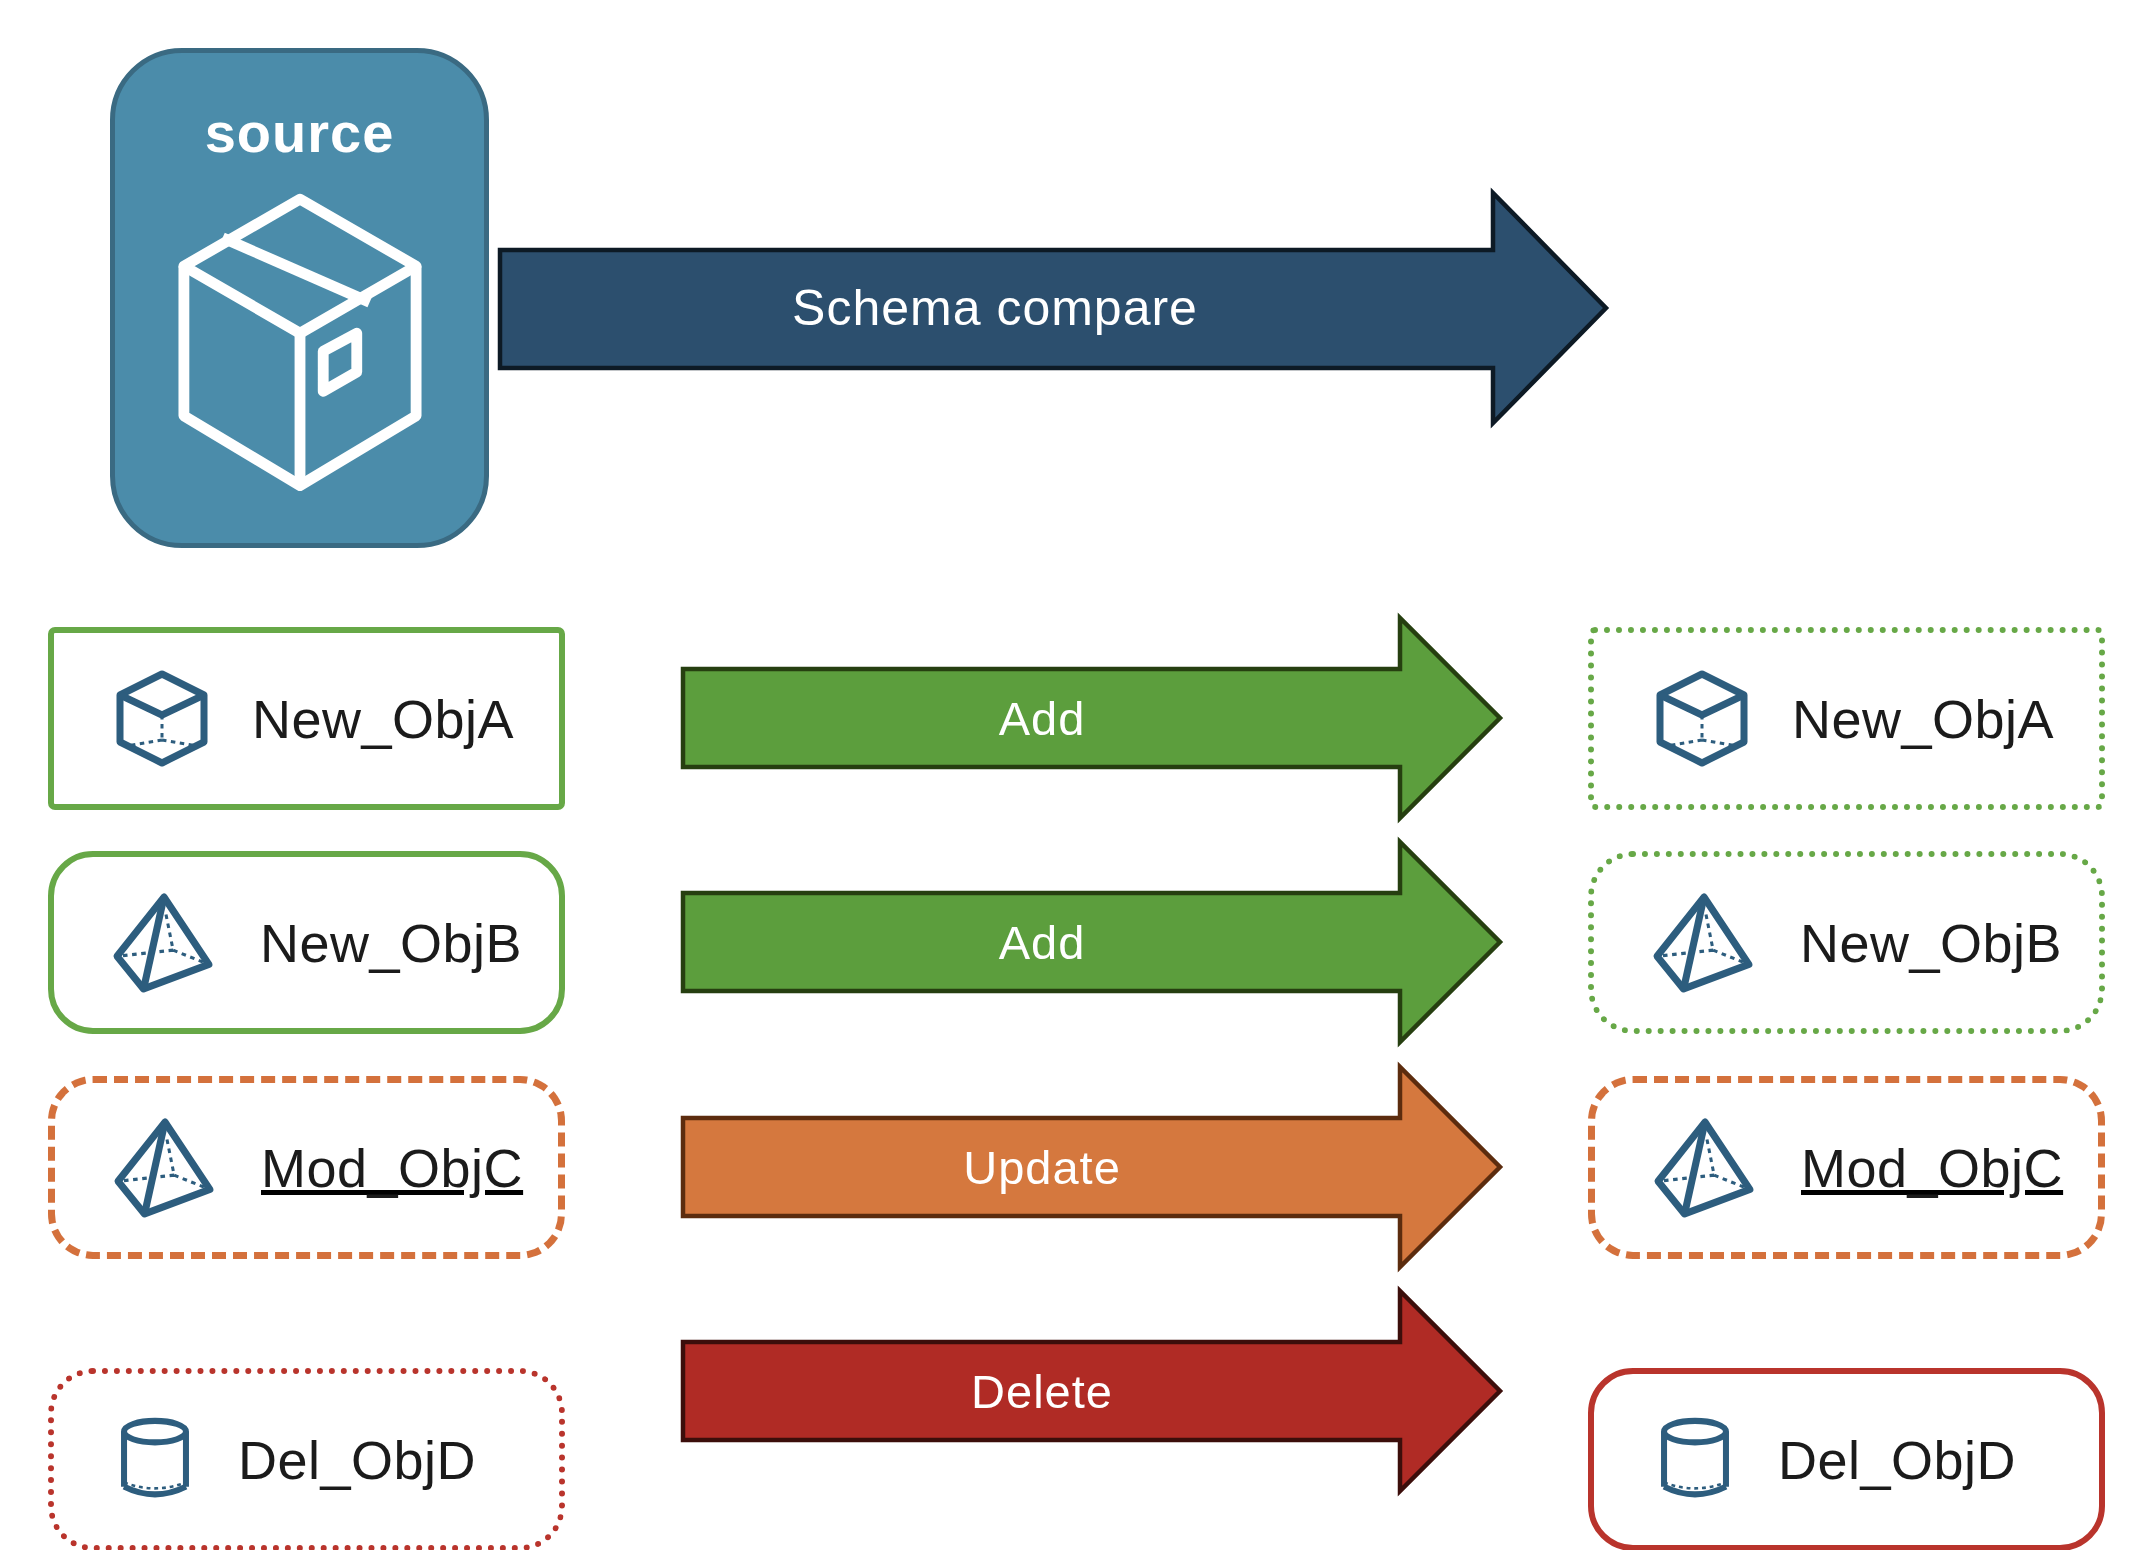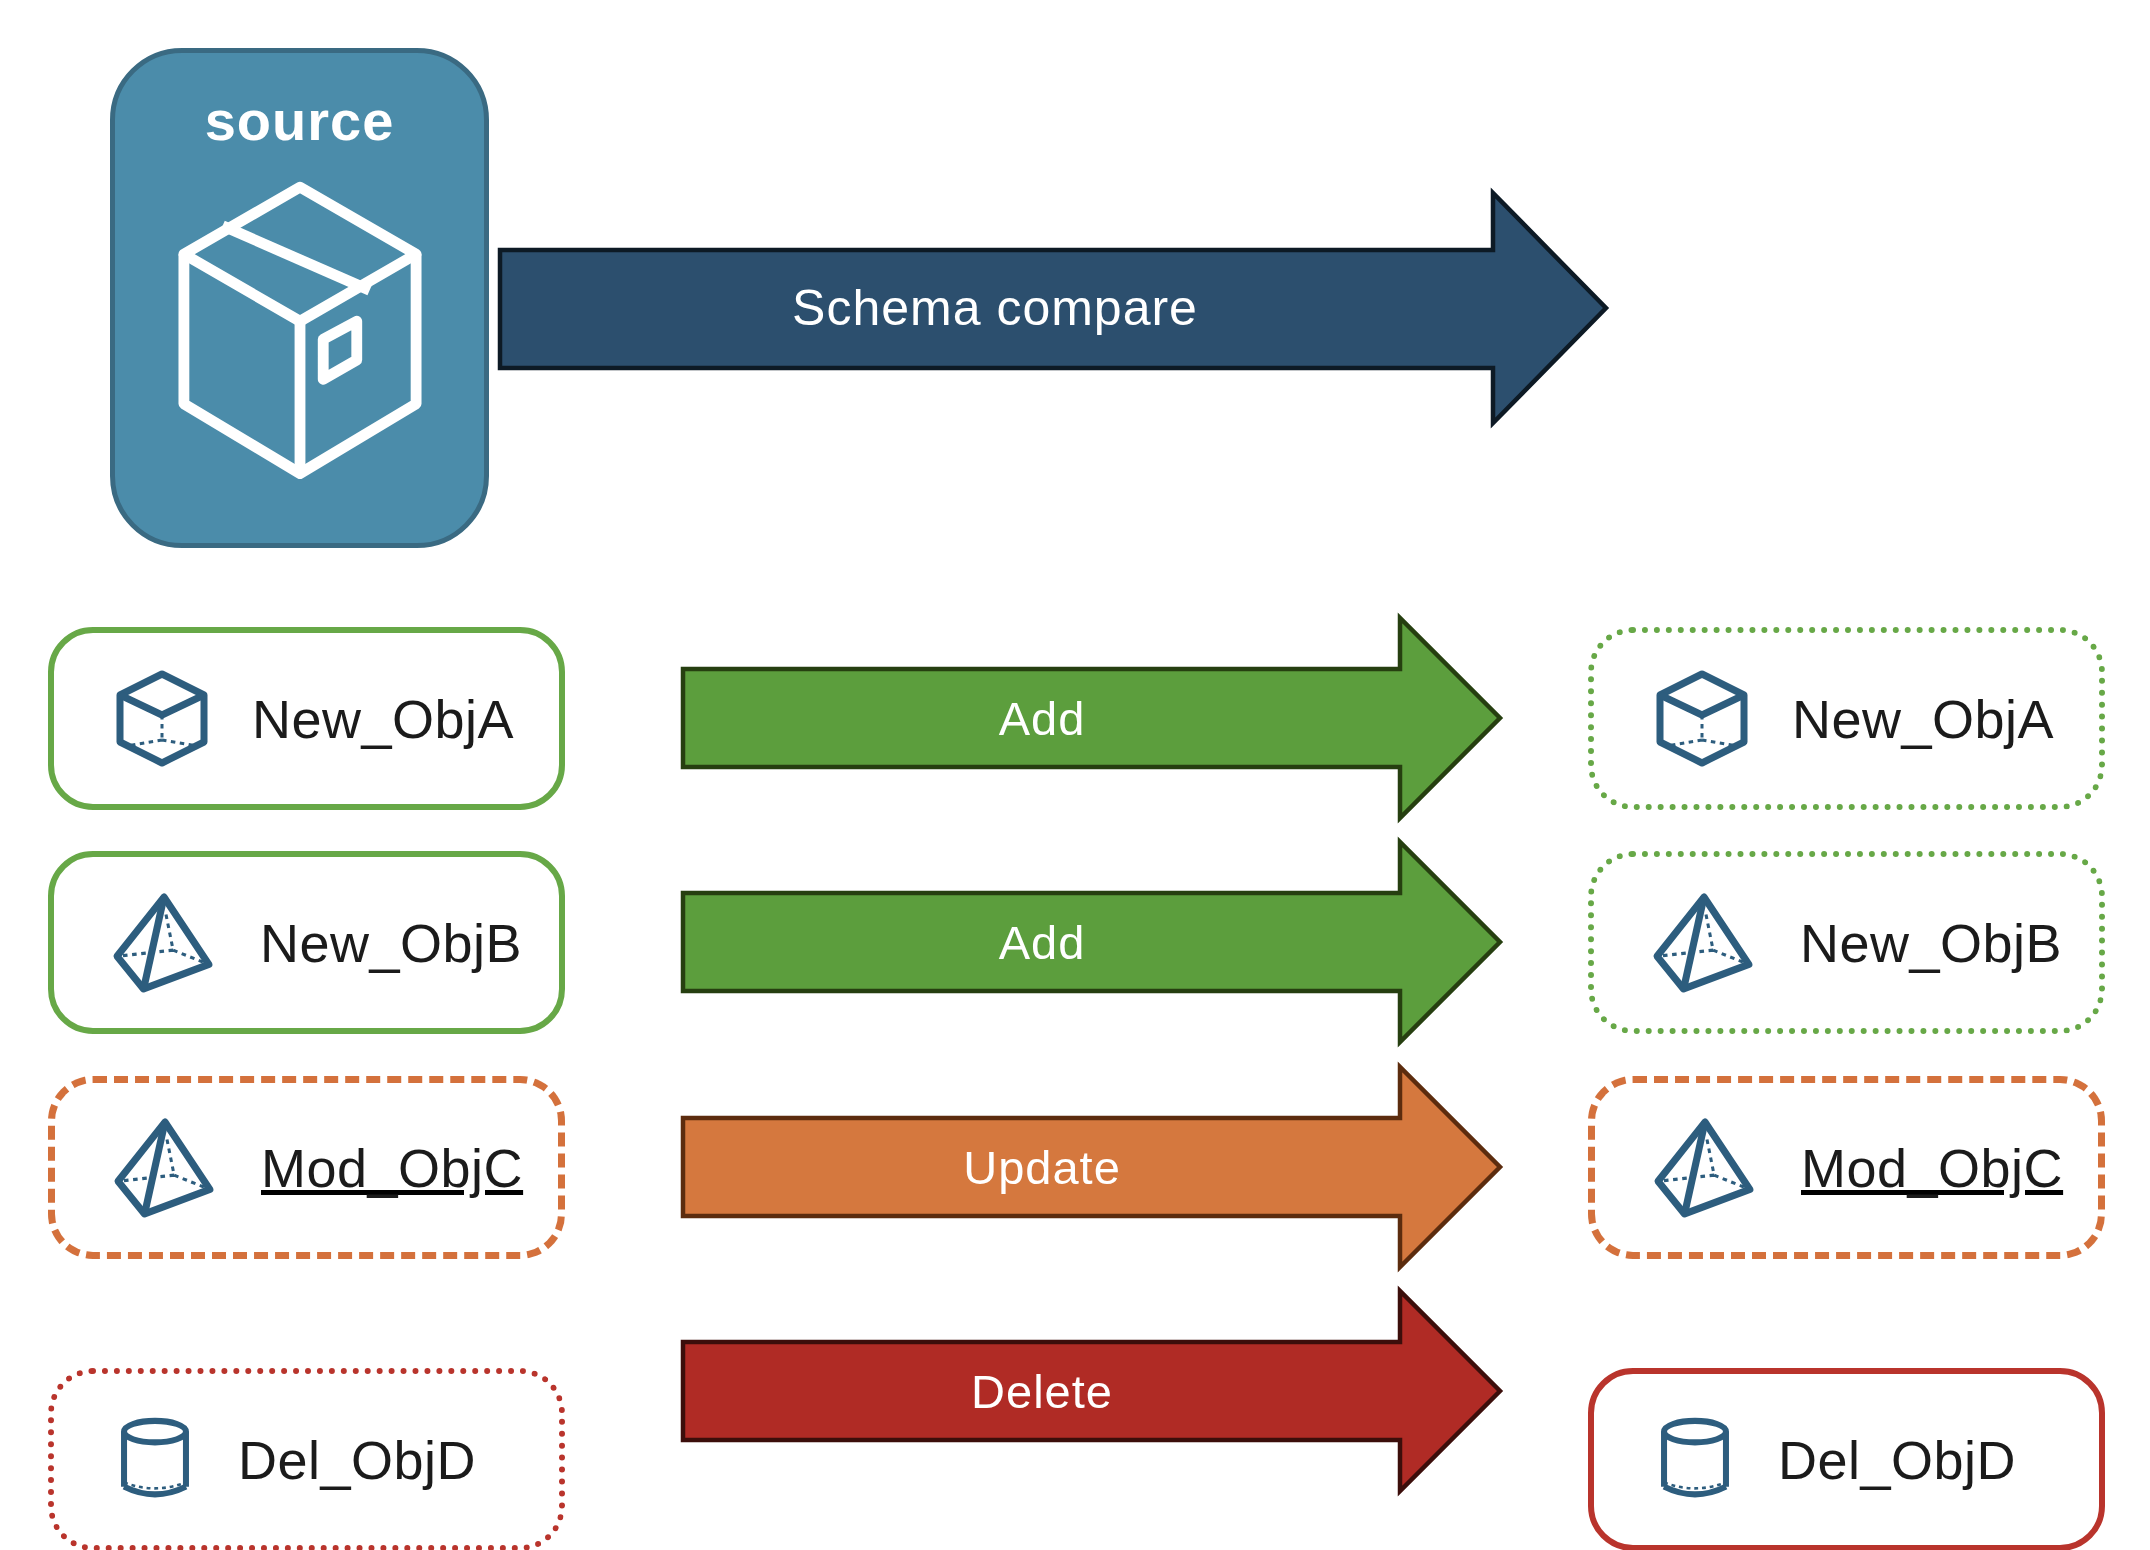--- a/index.html
+++ b/index.html
@@ -13,21 +13,21 @@
 
   
   .big-node {
     position: absolute;
     width: 379px; height: 500px;
     background: #4b8caa;
     border: 5px solid #3a6a82;
     border-radius: 72px;
     box-sizing: border-box;
     display: flex; flex-direction: column; align-items: center;
-    padding-top: 36px;
+    padding-top: 48px;
   }
   .big-node.source { left: 110px; top: 48px; }
   .big-node.target { left: 1660px; top: 48px; }
   .big-label {
     color: #ffffff; font-size: 56px; font-weight: bold;
     line-height: 1.15; letter-spacing: 1px;
   }
   .big-node .node-icon { margin-top: 26px; color: #ffffff; }
 
   
@@ -50,21 +50,21 @@
     position: absolute;
     width: 517px; height: 183px;
     background: #ffffff;
     border-radius: 45px;
     box-sizing: border-box;
     display: flex; align-items: center;
     padding-left: 58px;
   }
   .item-box.left  { left: 48px; }
   .item-box.right { left: 1588px; }
-  .item-box.r0 { top: 627px; }
+  .item-box.r0 { top: 627px; border-radius: 7px; }
   .item-box.r1 { top: 851px; text-align: center; }
   .item-box.r2 { top: 1076px; text-decoration: underline; }
   .item-box.r3 { top: 1368px; }
 
   .b-green-solid  { border: 6px solid  #67a847; }
   .b-green-dotted { border: 6px dotted #67a847; }
   .b-orange-dashed{ border: 7px dashed #d4713c; }
   .b-red-dotted   { border: 6px dotted #b9342c; }
   .b-red-solid    { border: 6px solid  #b9342c; }
 

